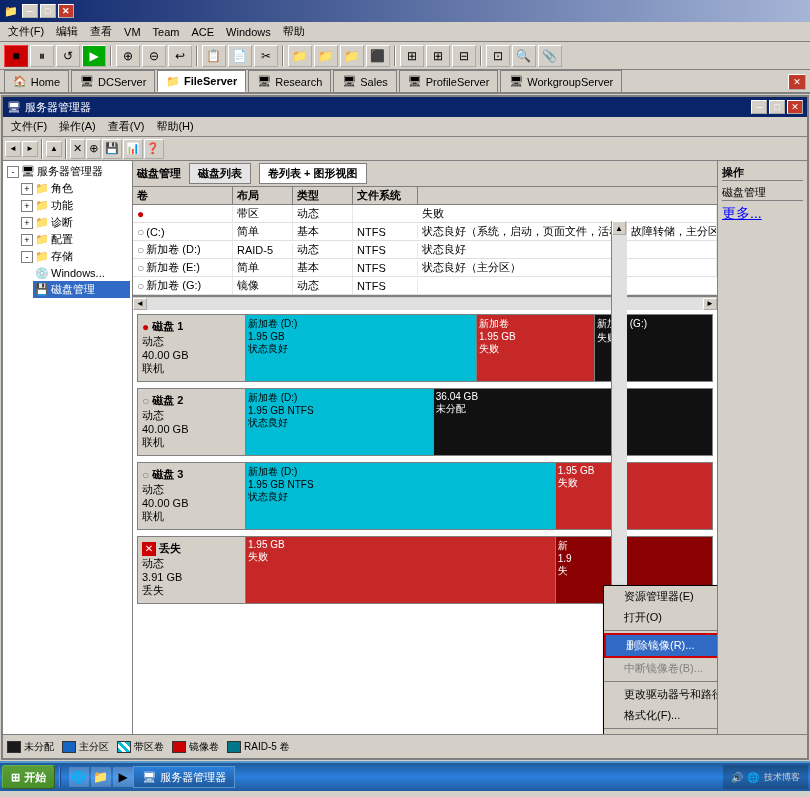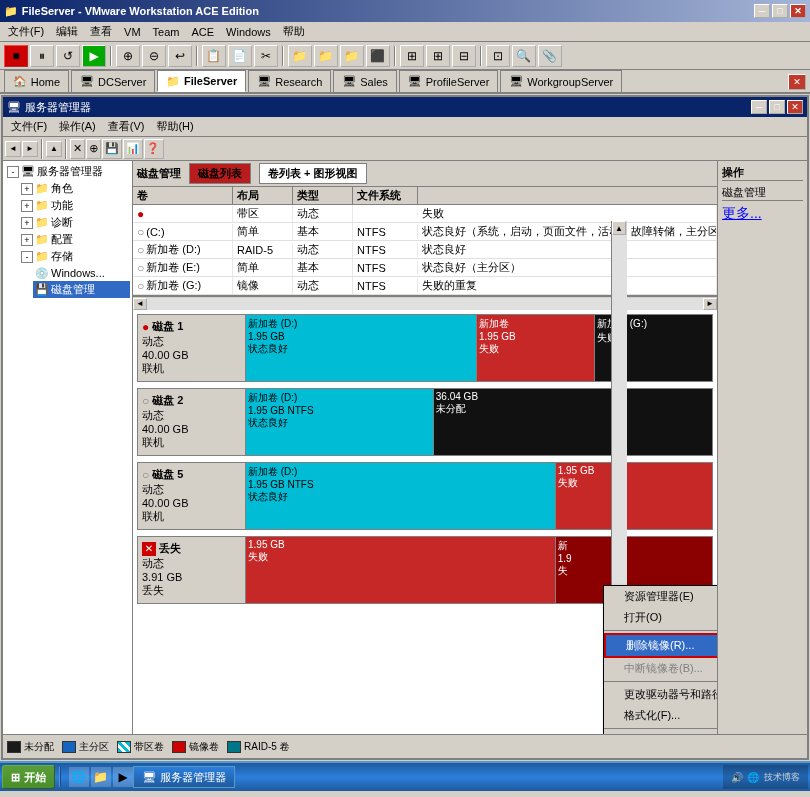--- a/index.html
+++ b/index.html
@@ -36,21 +36,21 @@
     .tree-item.selected { background: #316ac5; color: white; }
     .tree-expand { width: 12px; height: 12px; border: 1px solid #808080; background: #fff; display: flex; align-items: center; justify-content: center; font-size: 9px; margin-right: 2px; flex-shrink: 0; }
     .tree-icon { width: 14px; height: 14px; margin-right: 2px; flex-shrink: 0; display: flex; align-items: center; justify-content: center; }
     .tree-indent { margin-left: 14px; }
     
     
     .right-panel { flex: 1; display: flex; flex-direction: column; overflow: hidden; position: relative; }
     
     
     .disk-header { background: #d4d0c8; padding: 2px 4px; border-bottom: 1px solid #808080; display: flex; align-items: center; gap: 8px; font-size: 11px; font-weight: bold; }
-    .disk-tab { padding: 2px 8px; background: #b91c1c; border: 1px solid #808080; cursor: pointer; font-size: 11px; }
+    .disk-tab { padding: 2px 8px; background: #e5e5e5; border: 1px solid #808080; cursor: pointer; font-size: 11px; }
     .disk-tab.active { background: #fff; }
     
     
     .volume-list { background: #fff; border-bottom: 1px solid #808080; flex-shrink: 0; }
     .volume-header-row { display: flex; background: #d4d0c8; border-bottom: 1px solid #808080; }
     .vol-col { padding: 1px 4px; font-size: 11px; border-right: 1px solid #808080; min-width: 60px; font-weight: bold; }
     .volume-row { display: flex; border-bottom: 1px solid #e0e0e0; align-items: center; }
     .vol-cell { padding: 1px 4px; font-size: 11px; border-right: 1px solid #e8e8e8; min-width: 60px; white-space: nowrap; overflow: hidden; }
     
     
@@ -80,21 +80,20 @@
     
     .nav-btn { width: 16px; height: 16px; background: #d4d0c8; border: 1px outset #fff; display: flex; align-items: center; justify-content: center; font-size: 8px; cursor: pointer; flex-shrink: 0; }
     
     .inner-toolbar-btn { height: 20px; padding: 0 2px; background: #d4d0c8; border: 1px outset #fff; display: flex; align-items: center; justify-content: center; font-size: 11px; cursor: pointer; }
   </style>
 </head>
 <body>
 
 <div class="title-bar">
   <span style="margin-right:4px;">📁</span>
-  <span class="title-bar-text">FileServer - VMware Workstation ACE Edition</span>
   <div class="title-bar-buttons">
     <div class="title-btn">─</div>
     <div class="title-btn">□</div>
     <div class="title-btn close">✕</div>
   </div>
 </div>
 
 <div class="menu-bar">
   <span class="menu-item">文件(F)</span>
   <span class="menu-item">编辑</span>
@@ -292,21 +291,20 @@
           <div class="vol-cell" style="width:55px;">简单</div>
           <div class="vol-cell" style="width:45px;">基本</div>
           <div class="vol-cell" style="width:65px;">NTFS</div>
           <div class="vol-cell" style="flex:1;">状态良好（主分区）</div>
         </div>
         <div class="volume-row">
           <div class="vol-cell" style="width:100px; display:flex; align-items:center; gap:2px;"><span style="color:#808080; font-size:12px;">○</span>新加卷 (G:)</div>
           <div class="vol-cell" style="width:55px;">镜像</div>
           <div class="vol-cell" style="width:45px;">动态</div>
           <div class="vol-cell" style="width:65px;">NTFS</div>
-          <div class="vol-cell" style="flex:1;">失败的重复</div>
         </div>
       </div>
 
       <div style="height:14px; background:#d4d0c8; border-top:1px solid #808080; display:flex; align-items:center;">
         <div style="width:14px; height:12px; background:#d4d0c8; border:1px outset #fff; display:flex; align-items:center; justify-content:center; font-size:8px; cursor:pointer;">◄</div>
         <div style="flex:1; background:#e0e0e0; height:12px;"></div>
         <div style="width:14px; height:12px; background:#d4d0c8; border:1px outset #fff; display:flex; align-items:center; justify-content:center; font-size:8px; cursor:pointer;">►</div>
       </div>
 
       <div style="flex:1; overflow-y:auto; padding:4px; background:#fff; position:relative;">
@@ -359,21 +357,21 @@
               <div>36.04 GB</div>
               <div>未分配</div>
             </div>
           </div>
         </div>
 
         <div style="display:flex; align-items:stretch; margin-bottom:6px; border:1px solid #808080; background:#d4d0c8; height:68px;">
           <div style="width:108px; padding:4px; font-size:11px; flex-shrink:0; border-right:1px solid #808080;">
             <div style="display:flex; align-items:center; gap:3px;">
               <span style="color:#808080; font-size:12px;">○</span>
-              <strong>磁盘 5</strong>
+              <strong>磁盘 3</strong>
             </div>
             <div>动态</div>
             <div>40.00 GB</div>
             <div>联机</div>
           </div>
           <div style="flex:1; display:flex; height:100%;">
             <div style="flex:2; background:#00bcd4; padding:2px; font-size:10px; border-right:1px solid #808080; overflow:hidden;">
               <div>新加卷 (D:)</div>
               <div>1.95 GB NTFS</div>
               <div>状态良好</div>

